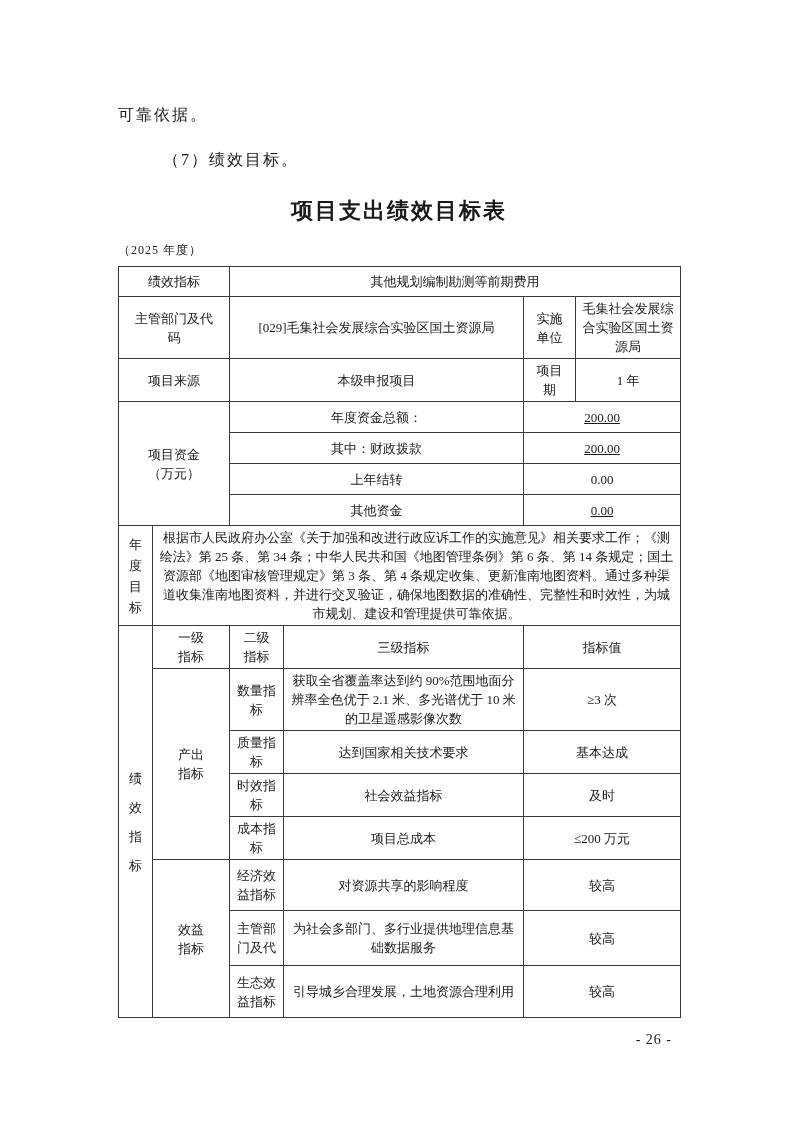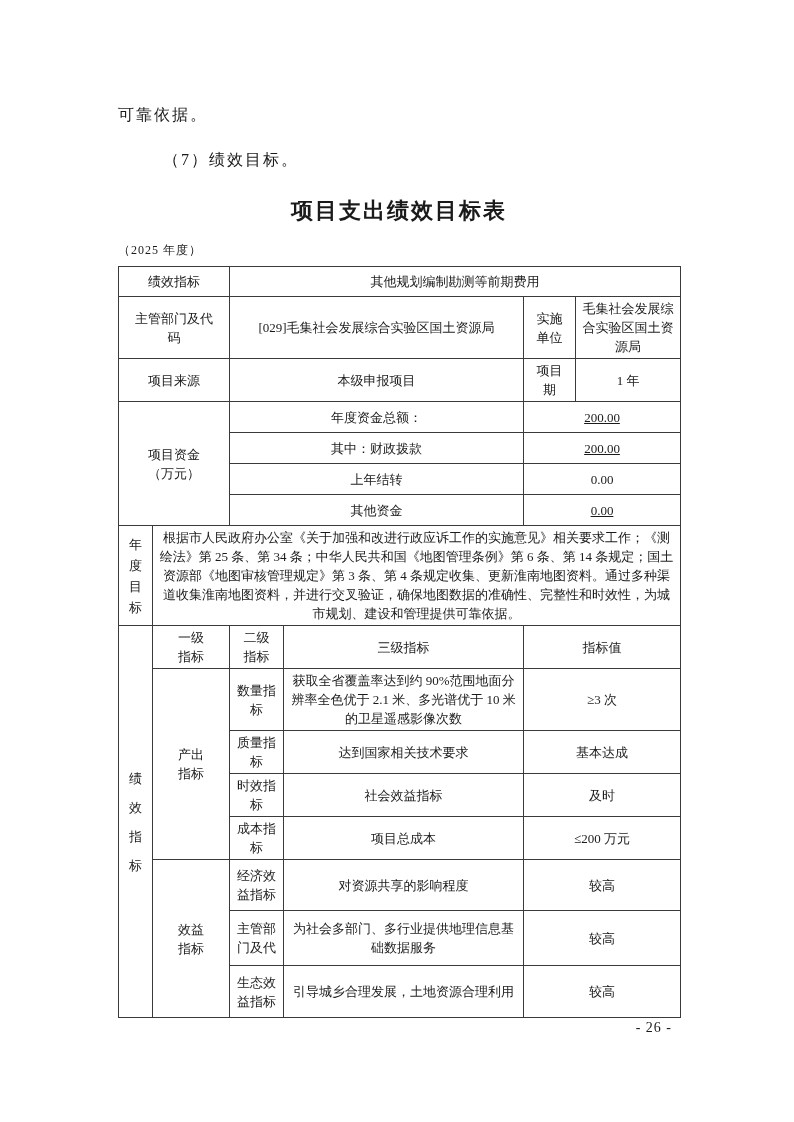--- a/index.html
+++ b/index.html
@@ -75,21 +75,21 @@
   .lh-goal{line-height:21px;}
   .lh-perf{line-height:29px;}
   
   .rh30{height:30px}.rh44{height:44px}.rh35{height:35px}.rh31{height:31px}
   .rh100{height:100px}.rh36{height:36px}.rh62{height:62px}.rh34{height:34px}
   .rh51{height:51px}.rh55{height:55px}.rh52{height:52px}
   
   .footer{
     position:absolute;
     right:122px;
-    bottom:86px;
+    bottom:74px;
     font-size:14px;
     letter-spacing:1px;
   }
 </style>
 </head>
 <body>
 
 <div class="page">
 
   <p class="body-line">可靠依据。</p>

